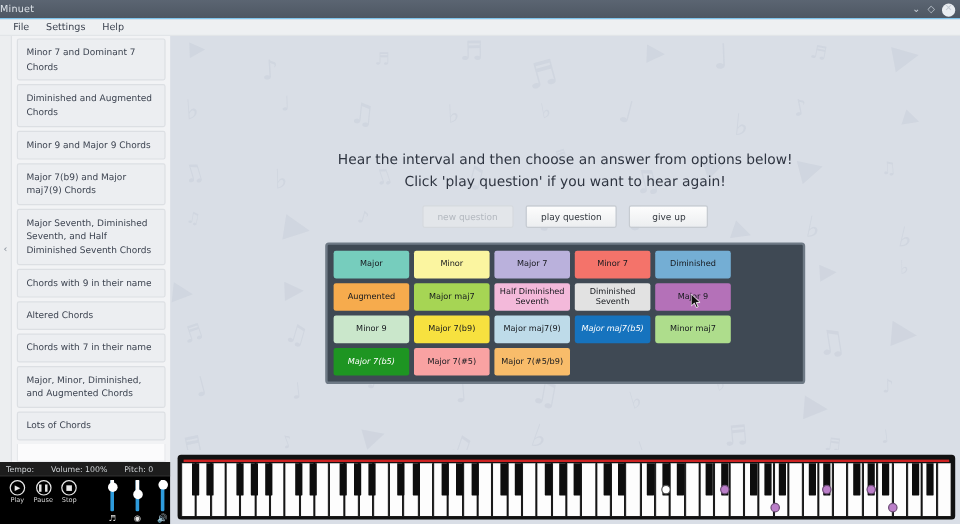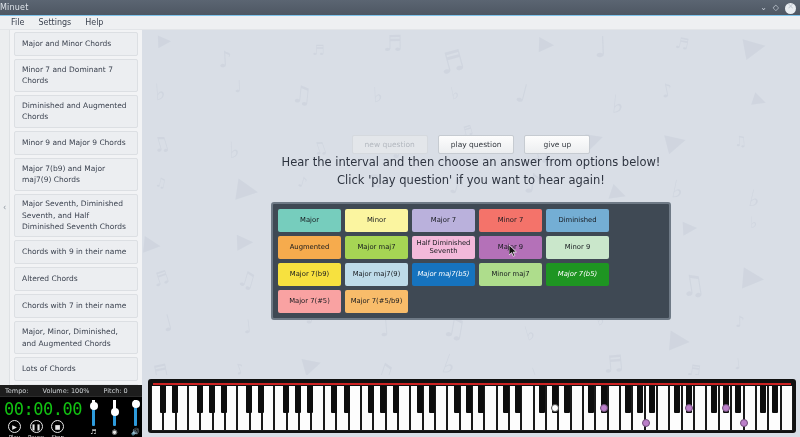--- a/index.html
+++ b/index.html
@@ -292,21 +292,20 @@
 </div>
 
 <div id="body">
 
   <div id="sidebar">
     <div style="display:flex;flex:1;overflow:hidden;">
       <div id="collapse-handle">
         <span class="chev">‹</span>
       </div>
       <div id="lesson-list">
-        <div class="lesson">Major and Minor Chords</div>
         <div class="lesson">Minor 7 and Dominant 7 Chords</div>
         <div class="lesson">Diminished and Augmented Chords</div>
         <div class="lesson">Minor 9 and Major 9 Chords</div>
         <div class="lesson">Major 7(b9) and Major maj7(9) Chords</div>
         <div class="lesson">Major Seventh, Diminished Seventh, and Half Diminished Seventh Chords</div>
         <div class="lesson">Chords with 9 in their name</div>
         <div class="lesson">Altered Chords</div>
         <div class="lesson">Chords with 7 in their name</div>
         <div class="lesson">Major, Minor, Diminished, and Augmented Chords</div>
         <div class="lesson">Lots of Chords</div>
@@ -315,21 +314,20 @@
     </div>
 
     <div id="player">
       <div id="player-head">
         <span class="ph">Tempo:</span>
         <span class="ph2">Volume: 100%</span>
         <span class="ph2">Pitch: 0</span>
       </div>
       <div id="player-body">
         <div id="player-left">
-          <div id="timer">00:00.00</div>
           <div id="transport">
             <div class="tbtn">
               <div class="circ">
                   <span class="glyph">▶</span>
                 </div>
               <div class="lbl">Play</div>
             </div>
             <div class="tbtn">
               <div class="circ">
                   <span class="glyph">❚❚</span>
@@ -450,40 +448,41 @@
         <span style="left: 157.215px; top: 370.254px; font-size: 18.25px; transform: rotate(-15.9222deg);">♫</span>
         <span style="left: 230.747px; top: 384.339px; font-size: 20.3615px; transform: rotate(0.663066deg);">▶</span>
         <span style="left: 314.816px; top: 375.147px; font-size: 24.8392px; transform: rotate(-1.40398deg);">♭</span>
         <span style="left: 391.877px; top: 373.11px; font-size: 22.8436px; transform: rotate(-2.74057deg);">♬</span>
         <span style="left: 468.24px; top: 370.142px; font-size: 20.9427px; transform: rotate(-3.22325deg);">▶</span>
         <span style="left: 539.842px; top: 381.861px; font-size: 16.2229px; transform: rotate(9.12329deg);">♬</span>
         <span style="left: 604.697px; top: 383.142px; font-size: 14.0669px; transform: rotate(-4.09602deg);">♫</span>
       </div>
 
     <div id="content">
+      <div id="prompt">
+        <div>Hear the interval and then choose an answer from options below!</div>
+        <div>Click 'play question' if you want to hear again!</div>
+      </div>
+
       <div id="qbuttons">
         <div class="qbtn disabled">new question</div>
         <div class="qbtn">play question</div>
         <div class="qbtn">give up</div>
-      </div>
-
-      <div id="prompt">
-        <div>Hear the interval and then choose an answer from options below!</div>
-        <div>Click 'play question' if you want to hear again!</div>
       </div>
 
       <div id="answer-panel">
           <div class="abtn light" style="background: rgb(118, 205, 189);">Major</div>
           <div class="abtn light" style="background: rgb(251, 245, 160);">Minor</div>
           <div class="abtn light" style="background: rgb(186, 177, 220);">Major 7</div>
           <div class="abtn light" style="background: rgb(244, 115, 106);">Minor 7</div>
           <div class="abtn light" style="background: rgb(116, 174, 212);">Diminished</div>
           <div class="abtn light" style="background: rgb(246, 171, 77);">Augmented</div>
           <div class="abtn light" style="background: rgb(166, 213, 84);">Major maj7</div>
           <div class="abtn light" style="background: rgb(243, 185, 218);">Half Diminished Seventh</div>
+          <div class="abtn light" style="background: rgb(226, 226, 226);">Diminished Seventh</div>
           <div class="abtn light" style="background: rgb(180, 113, 184); position: relative;">Major 9<div id="cursor" style="left: 30px; top: 9px;"><svg width="8" height="12" viewBox="0 0 8 12">
                 <path d="M0 0 L0 10 L2.6 7.6 L4.3 11.3 L5.8 10.6 L4.2 7.1 L7.4 7.0 Z" fill="#111" stroke="#fff" stroke-width=".7"></path>
               </svg></div></div>
           <div class="abtn light" style="background: rgb(202, 231, 203);">Minor 9</div>
           <div class="abtn light" style="background: rgb(247, 225, 63);">Major 7(b9)</div>
           <div class="abtn light" style="background: rgb(190, 219, 233);">Major maj7(9)</div>
           <div class="abtn dark" style="background: rgb(22, 115, 190);">Major maj7(b5)</div>
           <div class="abtn light" style="background: rgb(174, 221, 140);">Minor maj7</div>
           <div class="abtn dark" style="background: rgb(30, 149, 34);">Major 7(b5)</div>
           <div class="abtn light" style="background: rgb(249, 162, 162);">Major 7(#5)</div>

